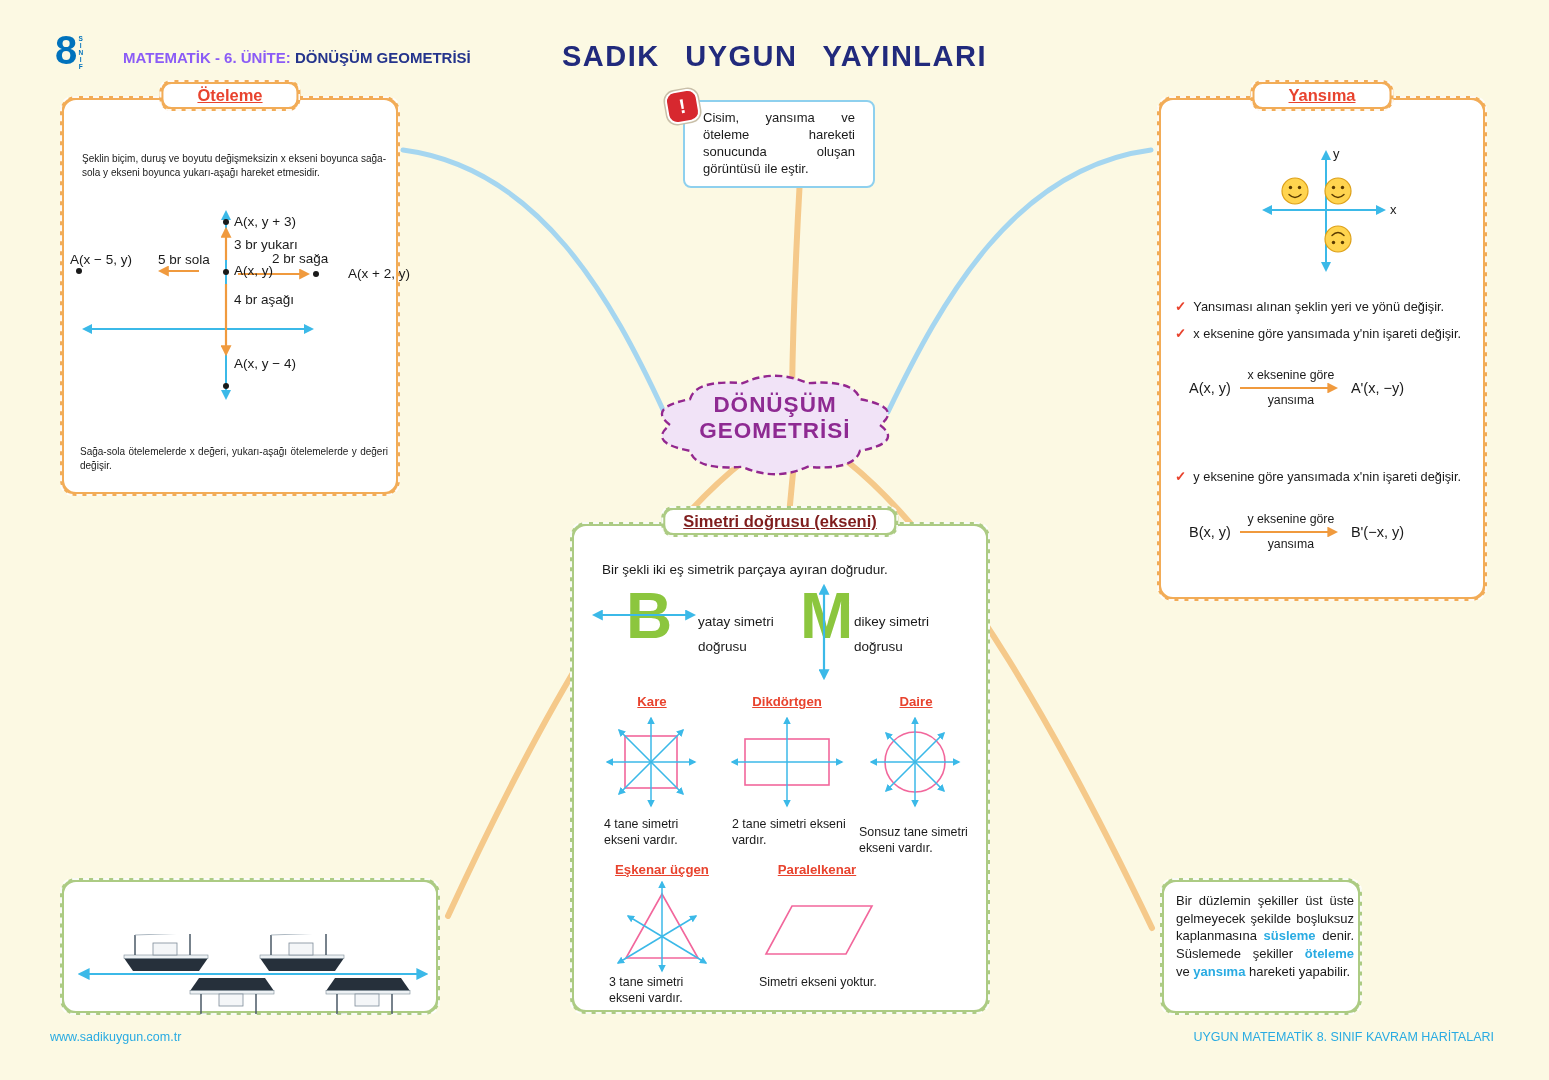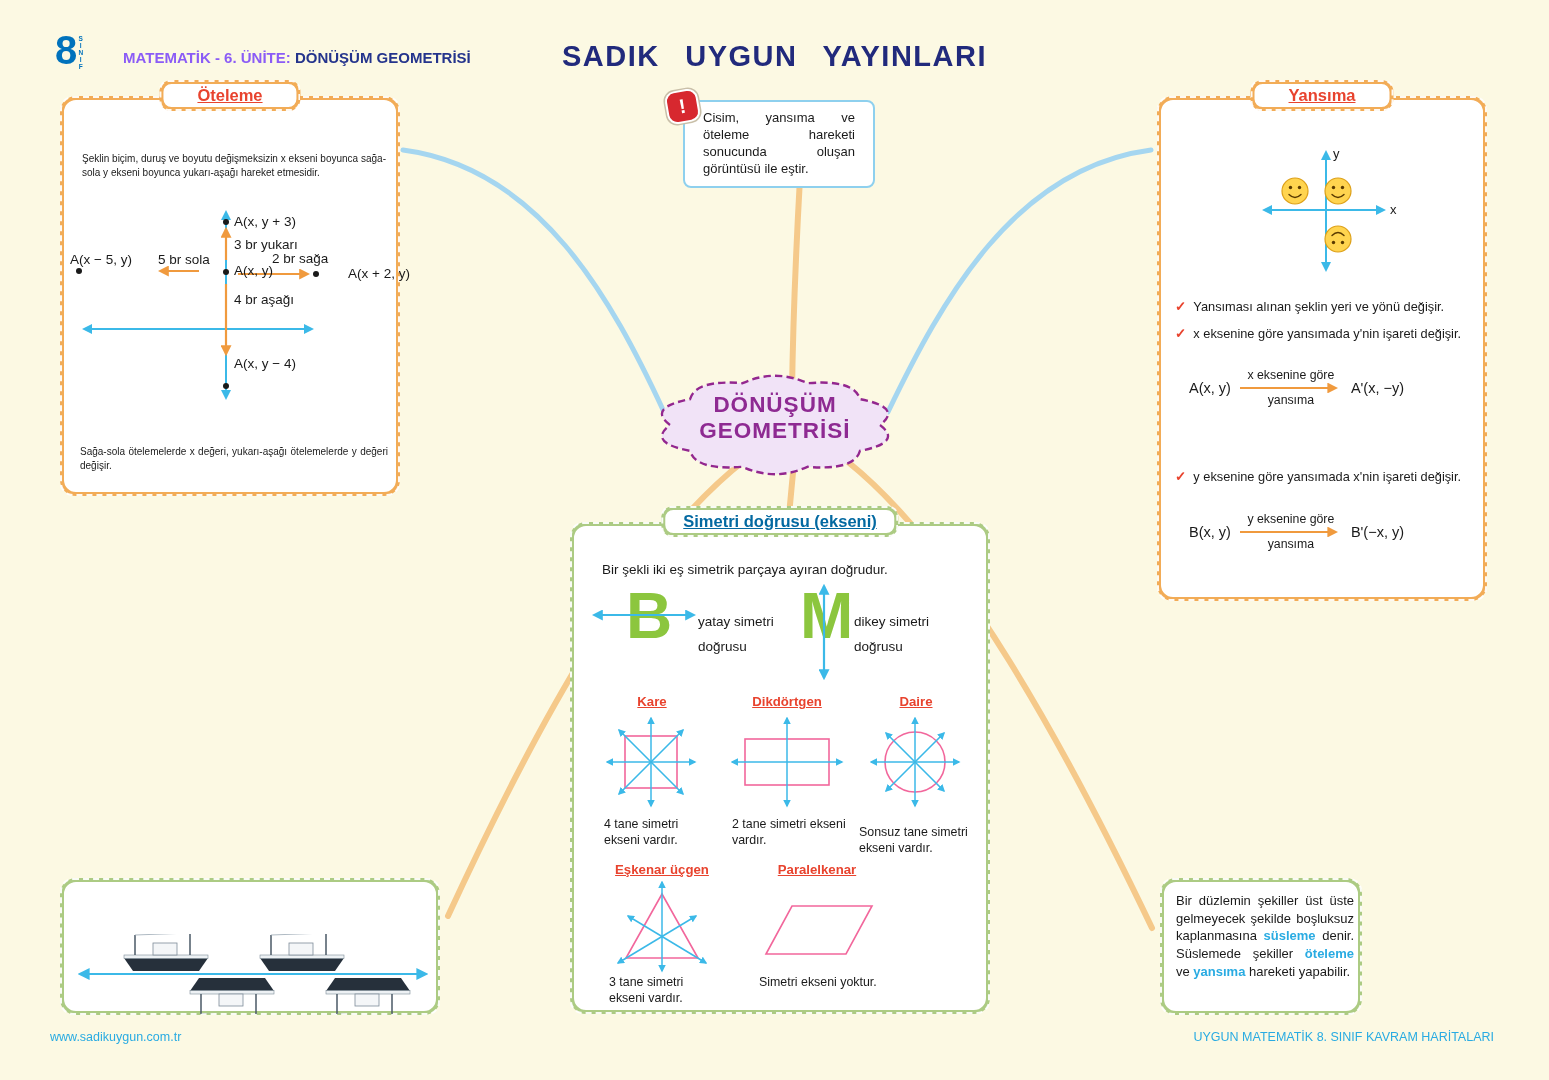--- a/index.html
+++ b/index.html
@@ -6,21 +6,21 @@
   body{background:#FCF9E3;}
   .page{position:relative;width:1549px;height:1080px;background:#FCF9E3;font-family:"Liberation Sans",sans-serif;color:#1A1A1A;overflow:hidden;}
   .abs{position:absolute;}
   .connectors{position:absolute;left:0;top:0;z-index:0;}
   .panel{position:absolute;background:#fff;border:4px solid #F2AC57;border-radius:16px;z-index:1;}
   .panel::before{content:"";position:absolute;inset:-4px;border:2px dashed rgba(255,255,255,.92);border-radius:13px;pointer-events:none;}
   .panel.green{border-color:#ACCB83;}
   .tab{position:absolute;top:-20px;left:50%;transform:translateX(-50%);background:#fff;border:4px solid #F2AC57;border-radius:12px;padding:2px 34px;white-space:nowrap;z-index:3;font-weight:bold;font-size:16.5px;text-decoration:underline;}
   .tab::before{content:"";position:absolute;inset:-4px;border:2px dashed rgba(255,255,255,.92);border-radius:9px;pointer-events:none;}
   .tab.orange{color:#E8432E;}
-  .tab.green-t{border-color:#ACCB83;color:#0369a1;}
+  .tab.green-t{border-color:#ACCB83;color:#7f1d1d;}
   .txt{position:absolute;font-size:10px;line-height:1.36;text-align:justify;}
   .lbl{position:absolute;font-size:13.5px;white-space:nowrap;}
   .checkline{position:absolute;font-size:12.8px;white-space:nowrap;}
   .checkline .ck{color:#E8432E;font-weight:bold;margin-right:7px;font-size:13.5px;}
   .formula{position:absolute;display:flex;align-items:center;gap:7px;font-size:14.5px;white-space:nowrap;}
   .fmid{display:flex;flex-direction:column;align-items:center;font-size:12.3px;line-height:1.25;}
   .shape-name{position:absolute;text-align:center;color:#E8432E;font-weight:bold;font-size:13.2px;text-decoration:underline;}
   .shape-cap{position:absolute;font-size:12.4px;line-height:1.32;}
   .big-letter{position:absolute;font-size:64px;font-weight:bold;color:#8CC63E;line-height:1;z-index:1;}
   .hl{color:#29ABE2;font-weight:bold;}

